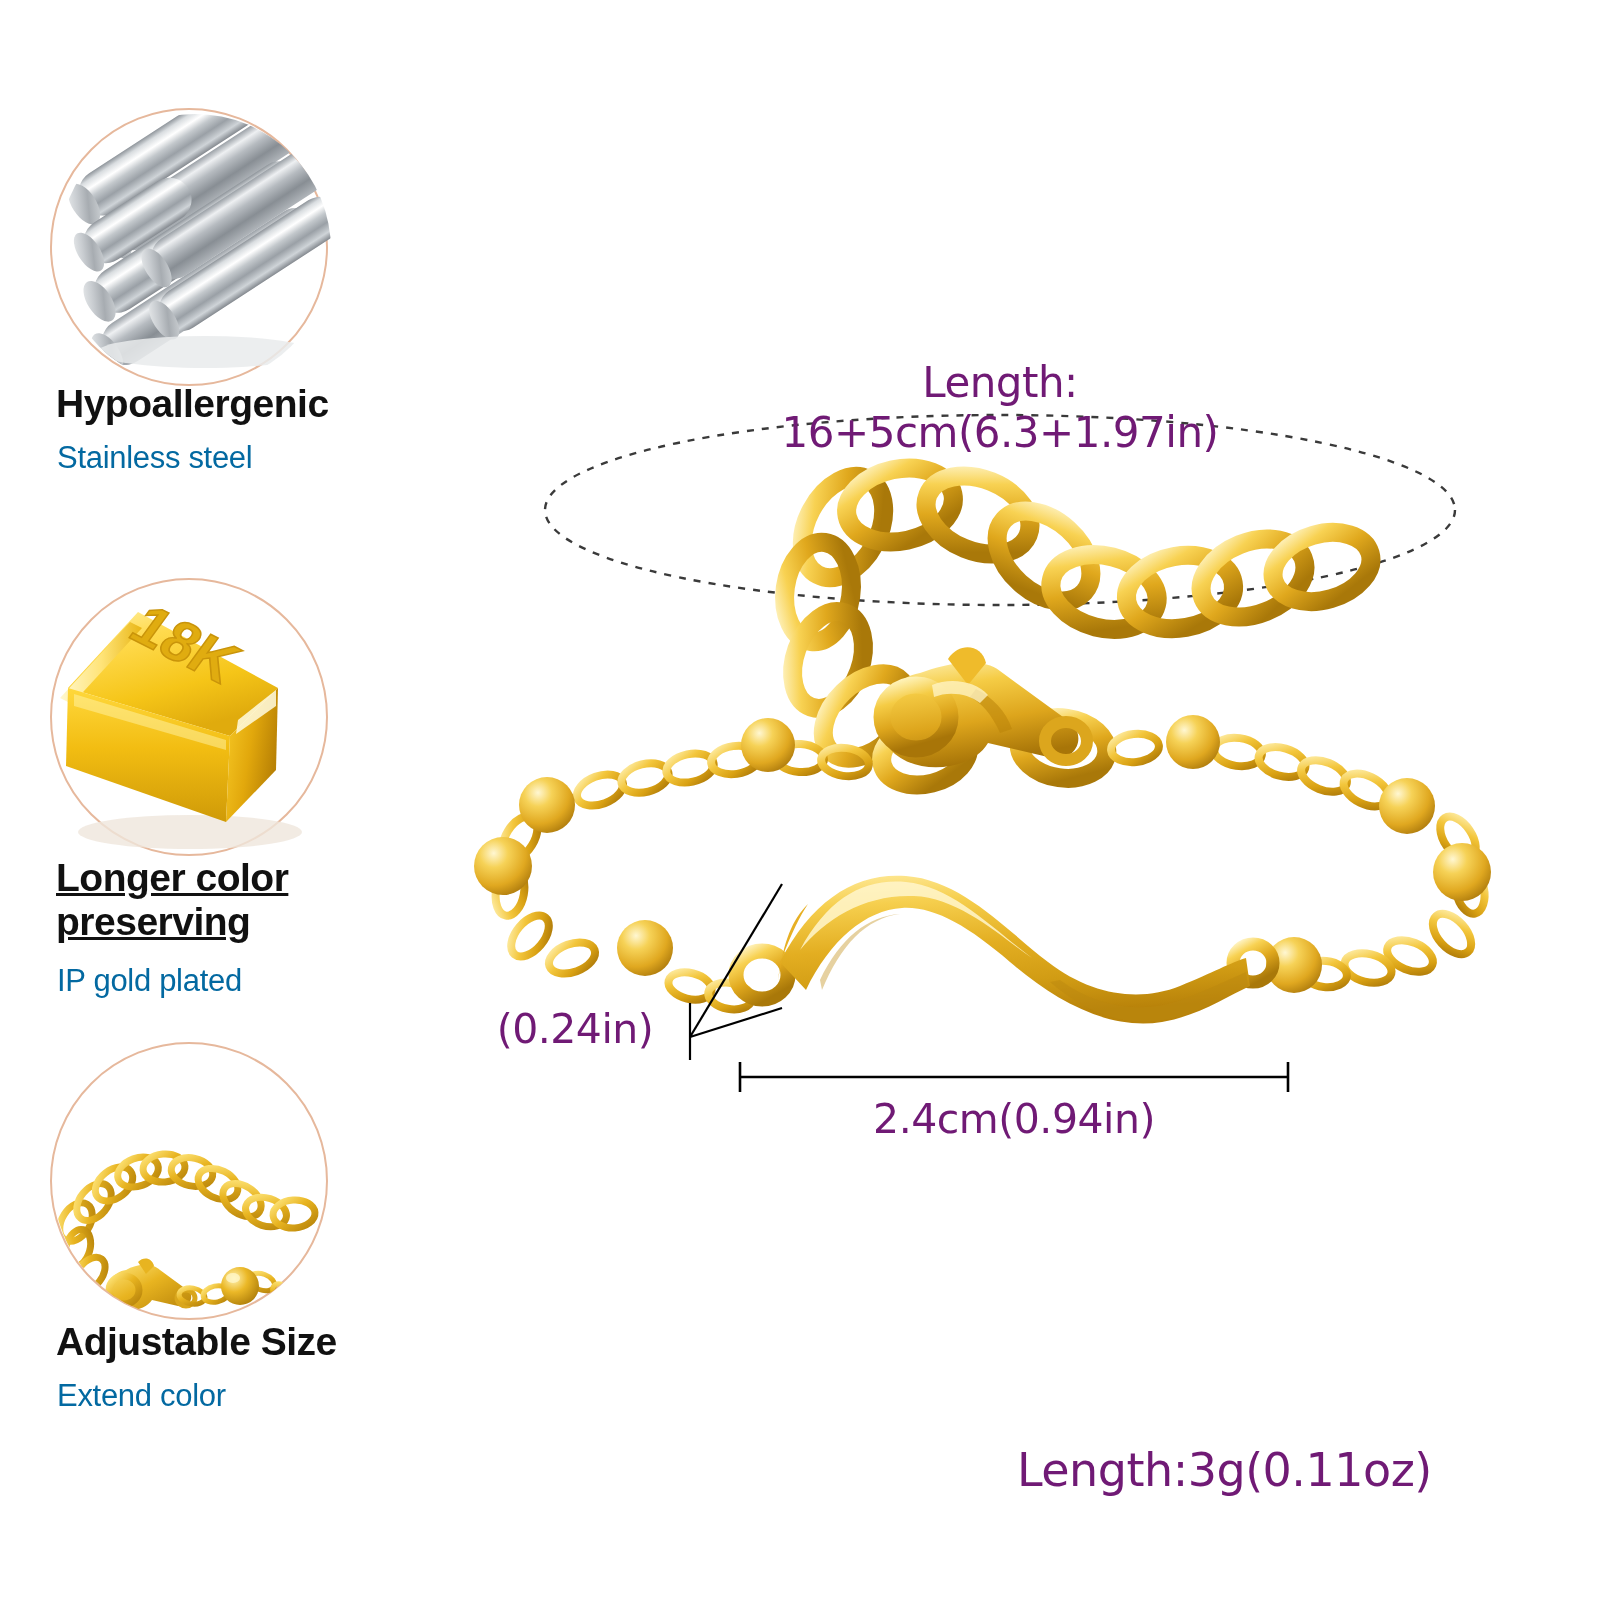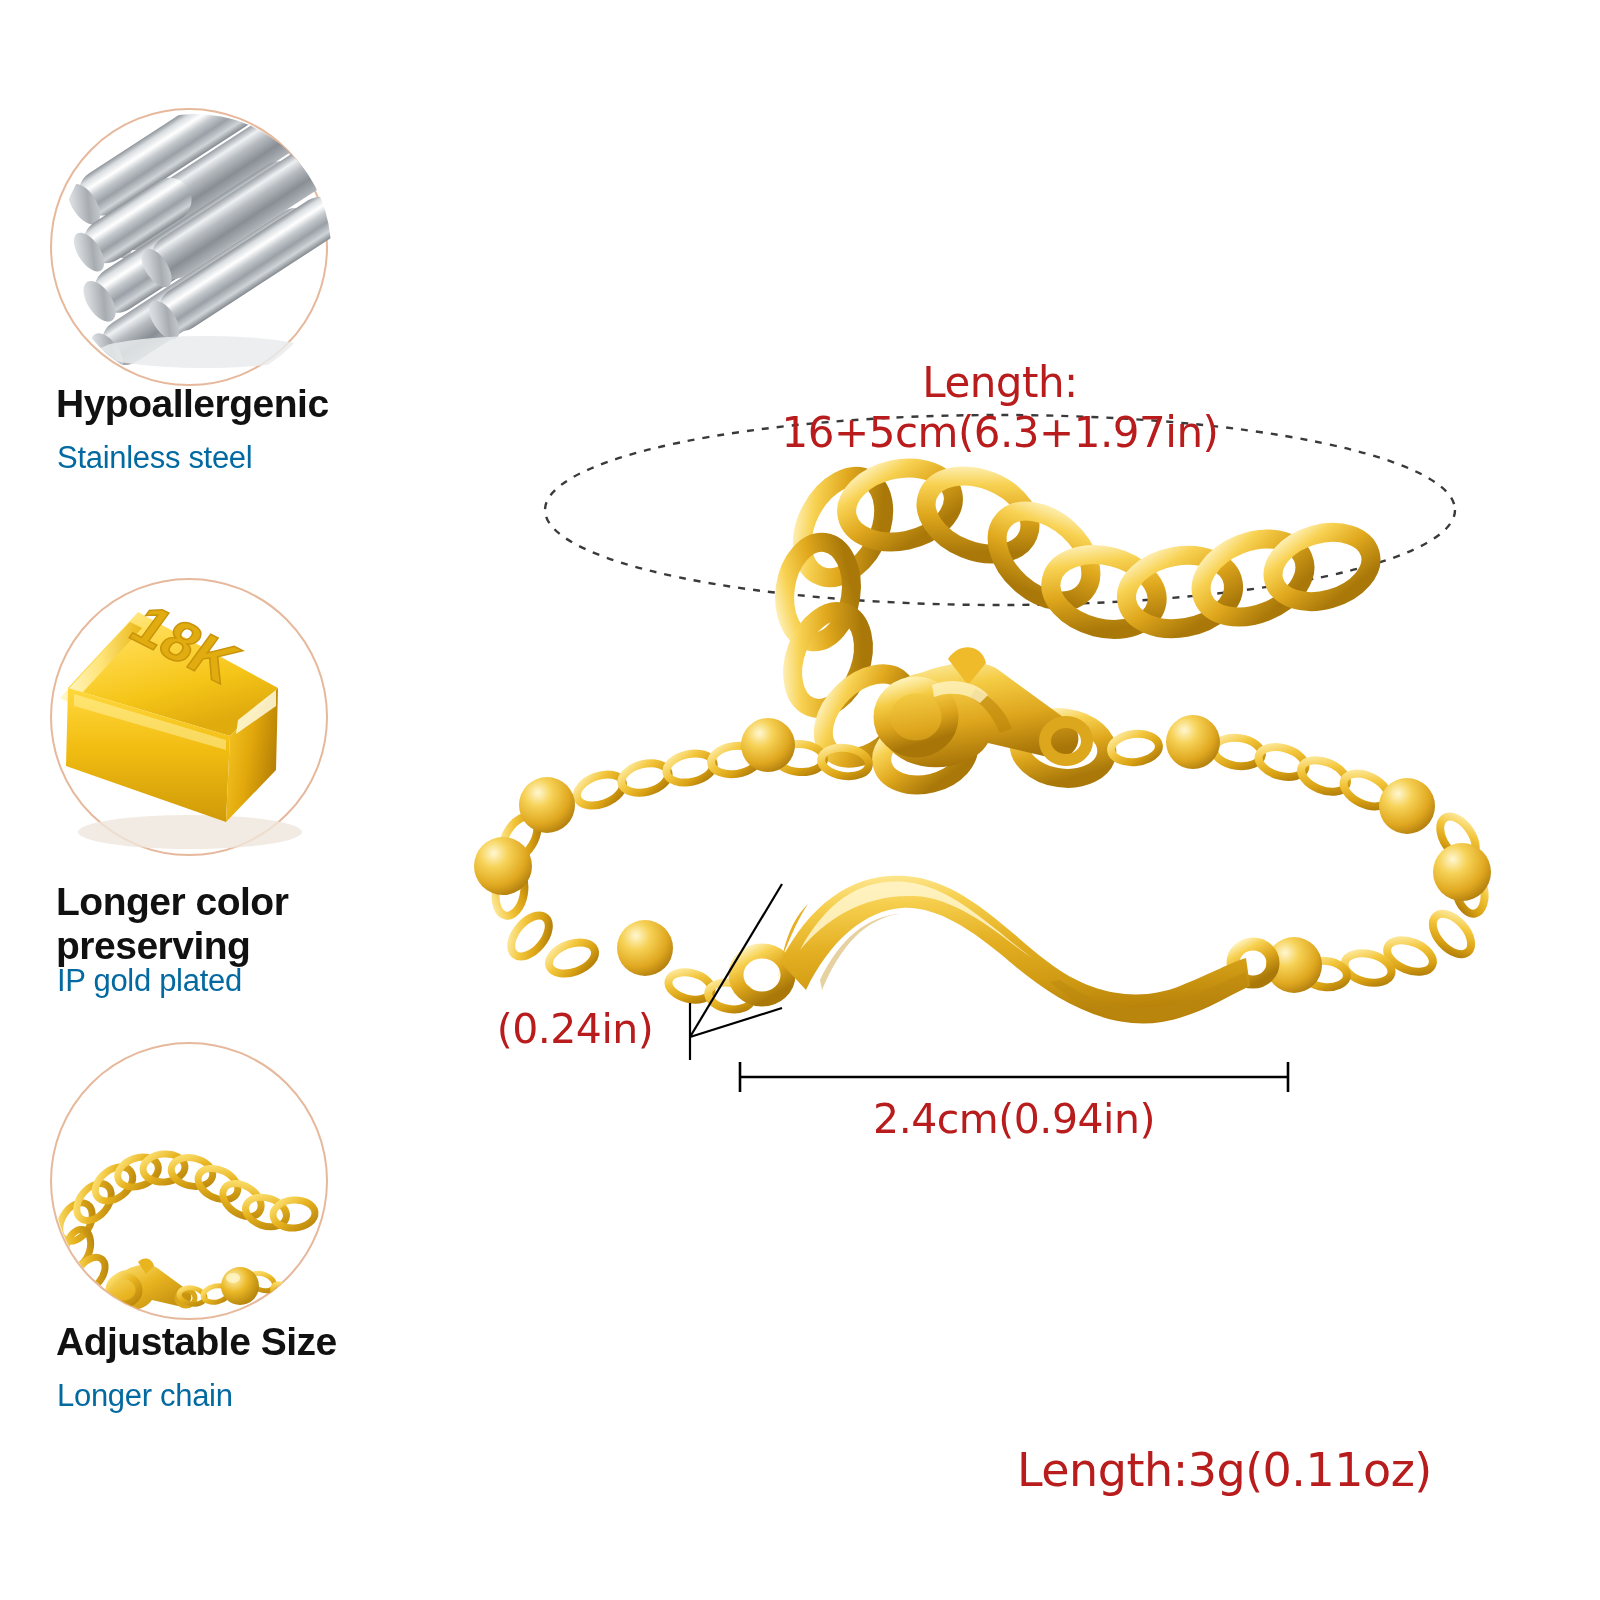--- a/index.html
+++ b/index.html
@@ -45,21 +45,21 @@
     position: absolute;
     color: #0369a1;
     font-size: 31px;
     line-height: 36px;
     letter-spacing: -0.3px;
   }
 
   
   .anno {
     position: absolute;
-    color: #b91c1c;
+    color: #701a75;
     font-family: "DejaVu Sans", sans-serif;
     letter-spacing: -0.5px;
   }
   .anno-length {
     width: 700px;
     text-align: center;
     font-size: 42px;
     line-height: 50px;
   }
   .anno-small {
@@ -184,21 +184,21 @@
       <path d="M 200 166 L 248 118 L 246 200 L 196 252 Z" fill="url(#barSide)"></path>
 
       <path d="M 208 150 L 246 120 L 246 136 L 206 164 Z" fill="#fffbe0" opacity="0.85"></path>
       <path d="M 44 124 L 196 170 L 196 180 L 44 136 Z" fill="#fff3a8" opacity="0.5"></path>
 
       <g transform="translate(96 66) rotate(27) skewX(-9)">
         <text x="0" y="0" font-family="'Liberation Sans', sans-serif" font-size="58" font-weight="bold" fill="#e0ac10" stroke="#c9940a" stroke-width="1.5">18K</text>
       </g>
     </svg>
 
-    <div class="feature-title" style="left:56px; top:880px;">Longer color
+    <div class="feature-title" style="left:56px; top:856px;text-decoration:underline;">Longer color
 preserving</div>
     <div class="feature-sub" style="left:57px; top:955px;margin-top:8px;">IP gold plated</div>
   </div>
 
   <div class="feature" style="top:0;">
     <div class="feature-circle" style="left:50px; top:1042px; width:278px; height:278px;"></div>
 
     <svg class="feature-art" style="left:50px; top:1042px;" width="280" height="280" viewBox="0 0 280 280">
       <defs>
         <linearGradient id="lnkA" x1="0" y1="0" x2="1" y2="1">
@@ -246,21 +246,21 @@
           <ellipse cx="166" cy="252" rx="13" ry="8" transform="rotate(-12 166 252)"></ellipse>
           <ellipse cx="212" cy="240" rx="13" ry="8" transform="rotate(20 212 240)"></ellipse>
           <ellipse cx="234" cy="252" rx="13" ry="8" transform="rotate(38 234 252)"></ellipse>
         </g>
         <circle cx="190" cy="244" r="19" fill="url(#beadA)"></circle>
         <ellipse cx="183" cy="236" rx="7" ry="5" fill="#fff6c8" opacity="0.8"></ellipse>
       </g>
     </svg>
 
     <div class="feature-title" style="left:56px; top:1320px;">Adjustable Size</div>
-    <div class="feature-sub" style="left:57px; top:1378px;">Longer chain</div>
+    <div class="feature-sub" style="left:57px; top:1378px;">Extend color</div>
   </div>
 
   <svg class="layer" viewBox="0 0 1600 1600">
     <defs>
 
       <linearGradient id="gBar" x1="0" y1="0" x2="0.2" y2="1">
         <stop offset="0%" stop-color="#ffeb9d"></stop>
         <stop offset="22%" stop-color="#f6cf4e"></stop>
         <stop offset="52%" stop-color="#e3ae21"></stop>
         <stop offset="78%" stop-color="#d19c14"></stop>

